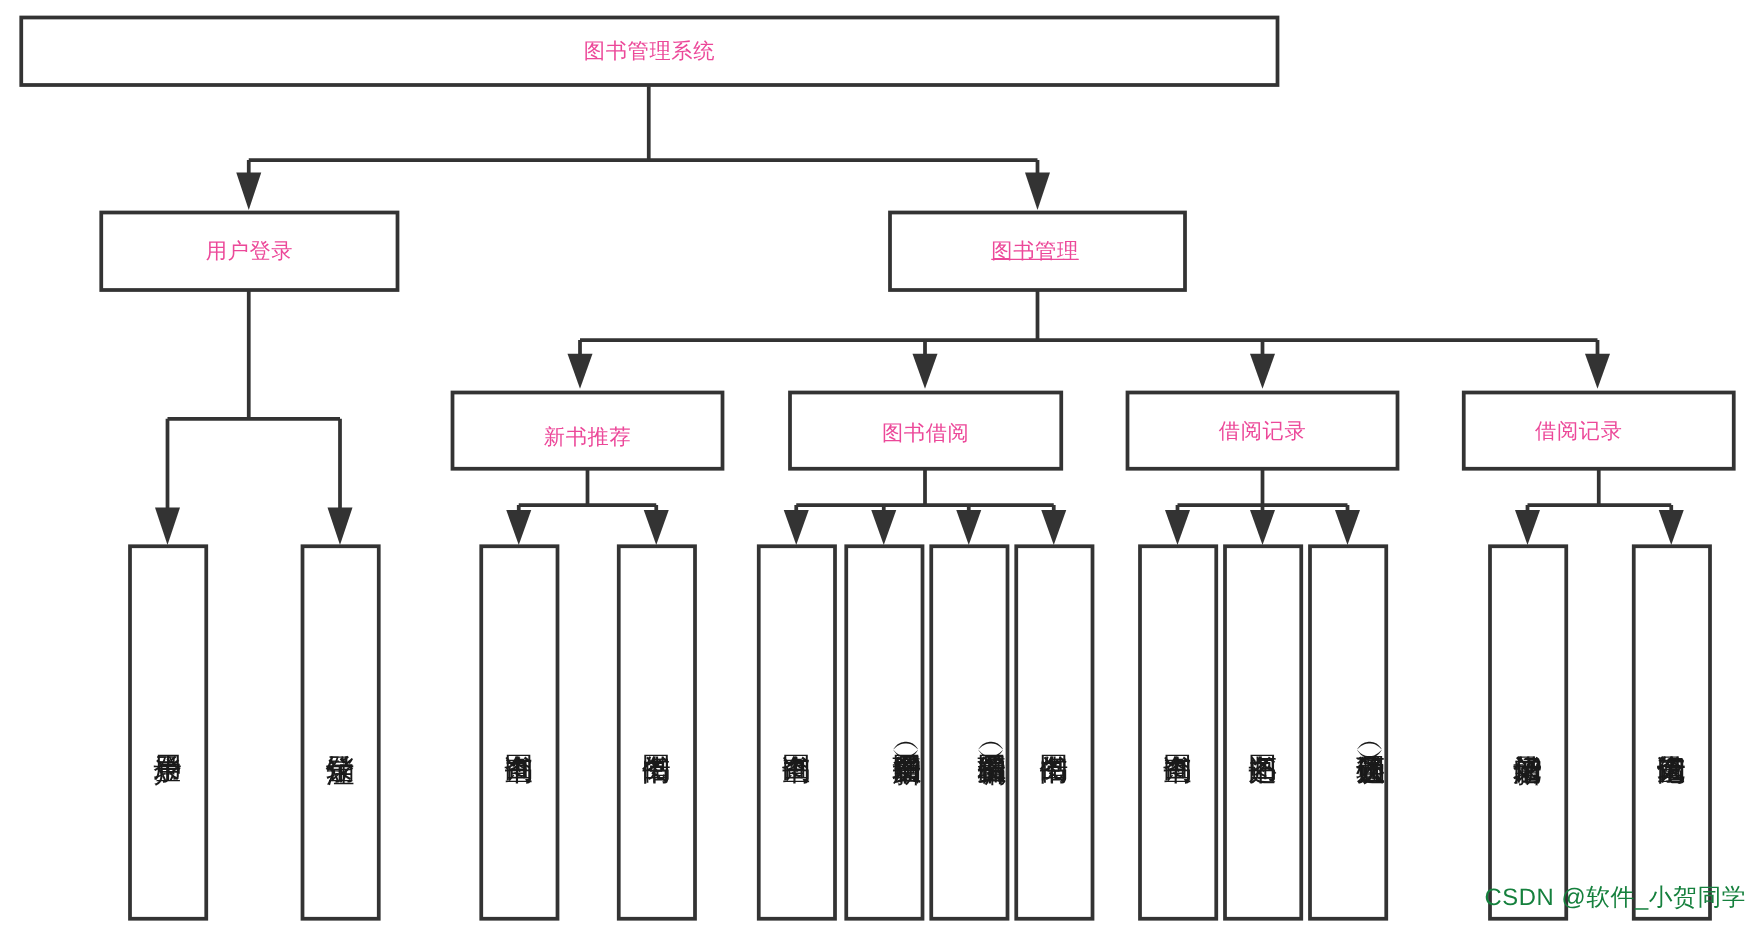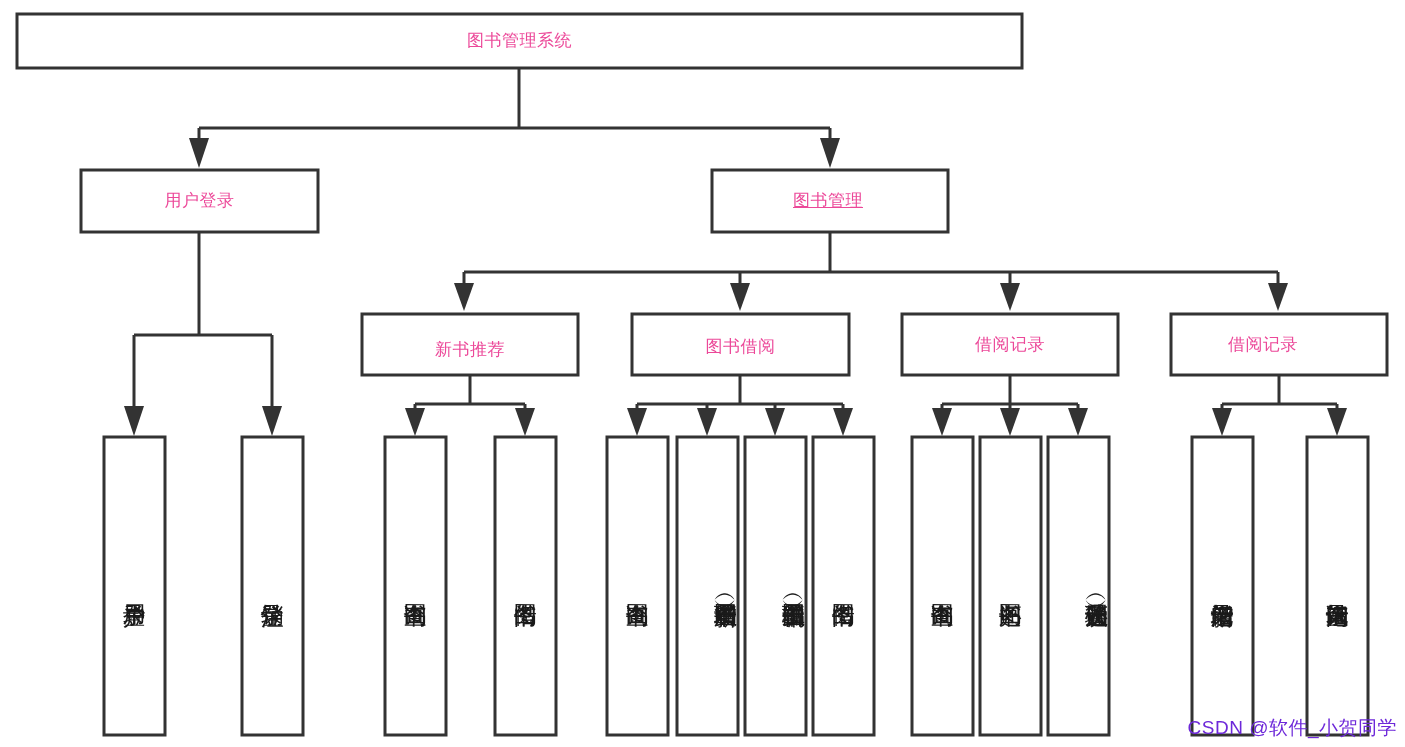--- a/index.html
+++ b/index.html
@@ -62,22 +62,22 @@
     line-height: 1.06;
     letter-spacing: 0px;
     writing-mode: vertical-rl;
     text-orientation: upright;
     pointer-events: none;
     text-align: center;
   }
   .watermark {
     position: absolute;
     right: 8px;
-    bottom: 6px;
-    color: #6d28d9;
+    bottom: 16px;
+    color: #15803d;
     font-size: 19px;
     letter-spacing: 0.5px;
     white-space: nowrap;
     pointer-events: none;
   }
 </style>
 </head>
 <body>
 
 <div id="diagram-root">

